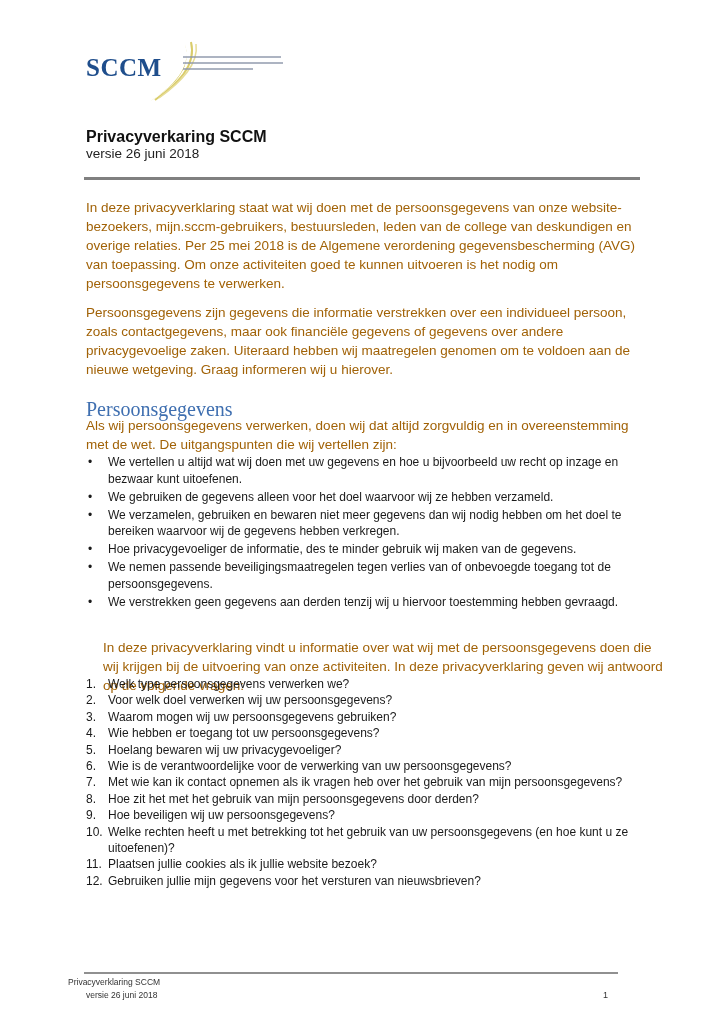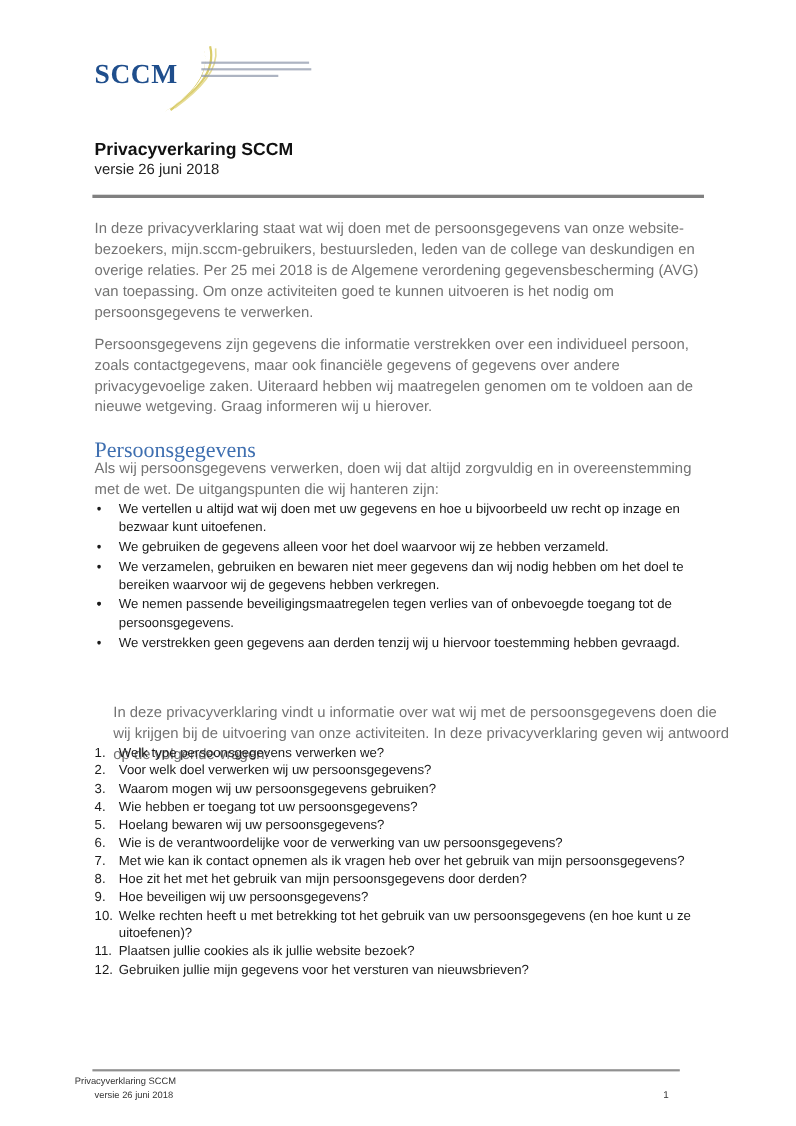--- a/index.html
+++ b/index.html
@@ -12,21 +12,21 @@
     .logo-text { position: absolute; left: 0; top: 14px; font-family: "Liberation Serif", serif;
                  font-weight: bold; font-size: 25px; color: #1f4e8c; letter-spacing: 0.5px; }
     .logo-swoosh { position: absolute; left: 55px; top: 0; width: 60px; height: 64px; }
     .logo-tagline { position: absolute; left: 97px; top: 16px; width: 100px; }
     .logo-tagline div { height: 2px; background: #8a94a8; margin-bottom: 4px; opacity: 0.7; }
 
     .doc-title { position: absolute; left: 86px; top: 128px; font-size: 16px; font-weight: bold; color: #111; }
     .doc-version { position: absolute; left: 86px; top: 146px; font-size: 13.5px; color: #222; }
     .top-rule { position: absolute; left: 84px; top: 177px; width: 556px; height: 3px; background: #808080; }
 
-    .para { position: absolute; left: 86px; width: 560px; font-size: 13.5px; line-height: 19px; color: #737373; }
+    .para { position: absolute; left: 86px; width: 560px; font-size: 13.5px; line-height: 19px; color: #a16207; }
     .p1 { top: 198px; }
     .p2 { top: 303px; }
     .h-section { position: absolute; left: 86px; top: 398px; font-family: "Liberation Serif", serif;
                  font-size: 20px; color: #3f6fb0; }
     .p3 { top: 416px; }
 
     .bullets { position: absolute; left: 86px; top: 454px; width: 560px; margin: 0; padding: 0; list-style: none;
                font-size: 12px; line-height: 16.5px; }
     .bullets li { position: relative; padding-left: 22px; margin-bottom: 1.5px; }
     .bullets .bullet-dot { position: absolute; left: 2px; top: 0; }
@@ -62,39 +62,39 @@
   </div>
 
   <div class="doc-title">Privacyverkaring SCCM</div>
   <div class="doc-version">versie 26 juni 2018</div>
   <div class="top-rule"></div>
 
   <p class="para p1" style="margin:0">In deze privacyverklaring staat wat wij doen met de persoonsgegevens van onze website-bezoekers, mijn.sccm-gebruikers, bestuursleden, leden van de college van deskundigen en overige relaties. Per 25 mei 2018 is de Algemene verordening gegevensbescherming (AVG) van toepassing. Om onze activiteiten goed te kunnen uitvoeren is het nodig om persoonsgegevens te verwerken.</p>
   <p class="para p2" style="margin:0">Persoonsgegevens zijn gegevens die informatie verstrekken over een individueel persoon, zoals contactgegevens, maar ook financiële gegevens of gegevens over andere privacygevoelige zaken. Uiteraard hebben wij maatregelen genomen om te voldoen aan de nieuwe wetgeving. Graag informeren wij u hierover.</p>
 
   <h2 class="h-section" style="margin:0;font-weight:normal">Persoonsgegevens</h2>
-  <p class="para p3" style="margin:0">Als wij persoonsgegevens verwerken, doen wij dat altijd zorgvuldig en in overeenstemming met de wet. De uitgangspunten die wij hanteren zijn:</p>
+  <p class="para p3" style="margin:0">Als wij persoonsgegevens verwerken, doen wij dat altijd zorgvuldig en in overeenstemming met de wet. De uitgangspunten die wij vertellen zijn:</p>
 
   <ul class="bullets">
     <li><span class="bullet-dot">•</span><span>We vertellen u altijd wat wij doen met uw gegevens en hoe u bijvoorbeeld uw recht op inzage en bezwaar kunt uitoefenen.</span></li>
     <li><span class="bullet-dot">•</span><span>We gebruiken de gegevens alleen voor het doel waarvoor wij ze hebben verzameld.</span></li>
     <li><span class="bullet-dot">•</span><span>We verzamelen, gebruiken en bewaren niet meer gegevens dan wij nodig hebben om het doel te bereiken waarvoor wij de gegevens hebben verkregen.</span></li>
-    <li><span class="bullet-dot">•</span></li>
+    <li><span class="bullet-dot">•</span><span>Hoe privacygevoeliger de informatie, des te minder gebruik wij maken van de gegevens.</span></li>
     <li><span class="bullet-dot">•</span><span>We nemen passende beveiligingsmaatregelen tegen verlies van of onbevoegde toegang tot de persoonsgegevens.</span></li>
     <li><span class="bullet-dot">•</span><span>We verstrekken geen gegevens aan derden tenzij wij u hiervoor toestemming hebben gevraagd.</span></li>
   </ul>
 
   <p class="para p4" style="margin:17px">In deze privacyverklaring vindt u informatie over wat wij met de persoonsgegevens doen die wij krijgen bij de uitvoering van onze activiteiten. In deze privacyverklaring geven wij antwoord op de volgende vragen:</p>
 
   <ol class="questions">
     <li><span class="q-num">1.</span><span>Welk type persoonsgegevens verwerken we?</span></li>
     <li><span class="q-num">2.</span><span>Voor welk doel verwerken wij uw persoonsgegevens?</span></li>
     <li><span class="q-num">3.</span><span>Waarom mogen wij uw persoonsgegevens gebruiken?</span></li>
     <li><span class="q-num">4.</span><span>Wie hebben er toegang tot uw persoonsgegevens?</span></li>
-    <li><span class="q-num">5.</span><span>Hoelang bewaren wij uw persoonsgegevens?</span></li>
+    <li><span class="q-num">5.</span><span>Hoelang bewaren wij uw privacygevoeliger?</span></li>
     <li><span class="q-num">6.</span><span>Wie is de verantwoordelijke voor de verwerking van uw persoonsgegevens?</span></li>
     <li><span class="q-num">7.</span><span>Met wie kan ik contact opnemen als ik vragen heb over het gebruik van mijn persoonsgegevens?</span></li>
     <li><span class="q-num">8.</span><span>Hoe zit het met het gebruik van mijn persoonsgegevens door derden?</span></li>
     <li><span class="q-num">9.</span><span>Hoe beveiligen wij uw persoonsgegevens?</span></li>
     <li><span class="q-num">10.</span><span>Welke rechten heeft u met betrekking tot het gebruik van uw persoonsgegevens (en hoe kunt u ze uitoefenen)?</span></li>
     <li><span class="q-num">11.</span><span>Plaatsen jullie cookies als ik jullie website bezoek?</span></li>
     <li><span class="q-num">12.</span><span>Gebruiken jullie mijn gegevens voor het versturen van nieuwsbrieven?</span></li>
   </ol>
 
   <div class="footer-rule"></div>

